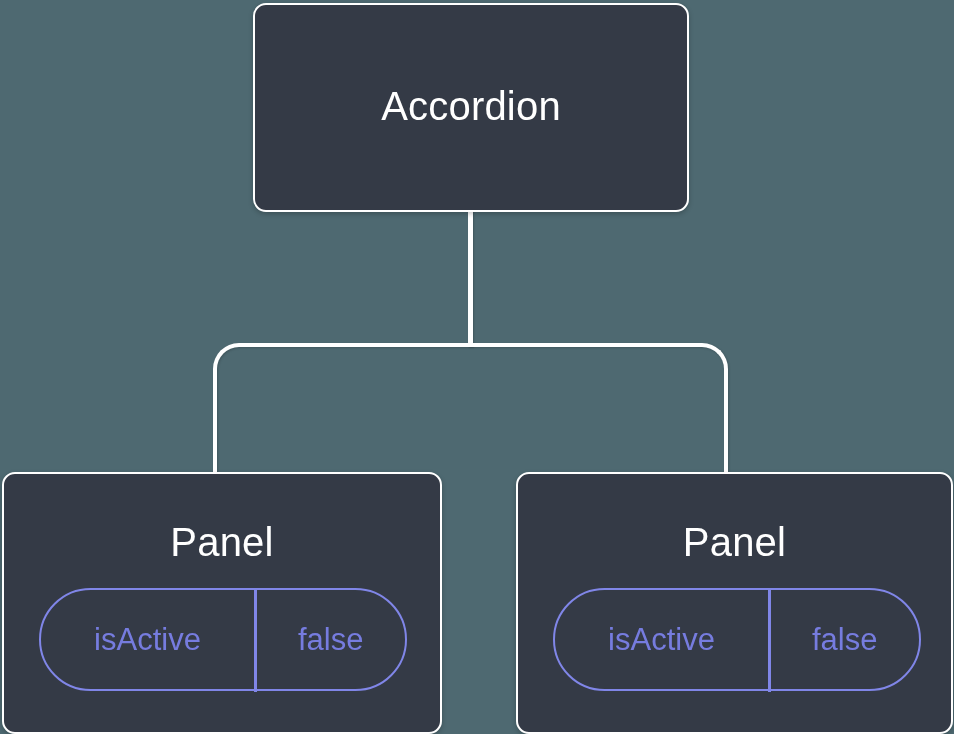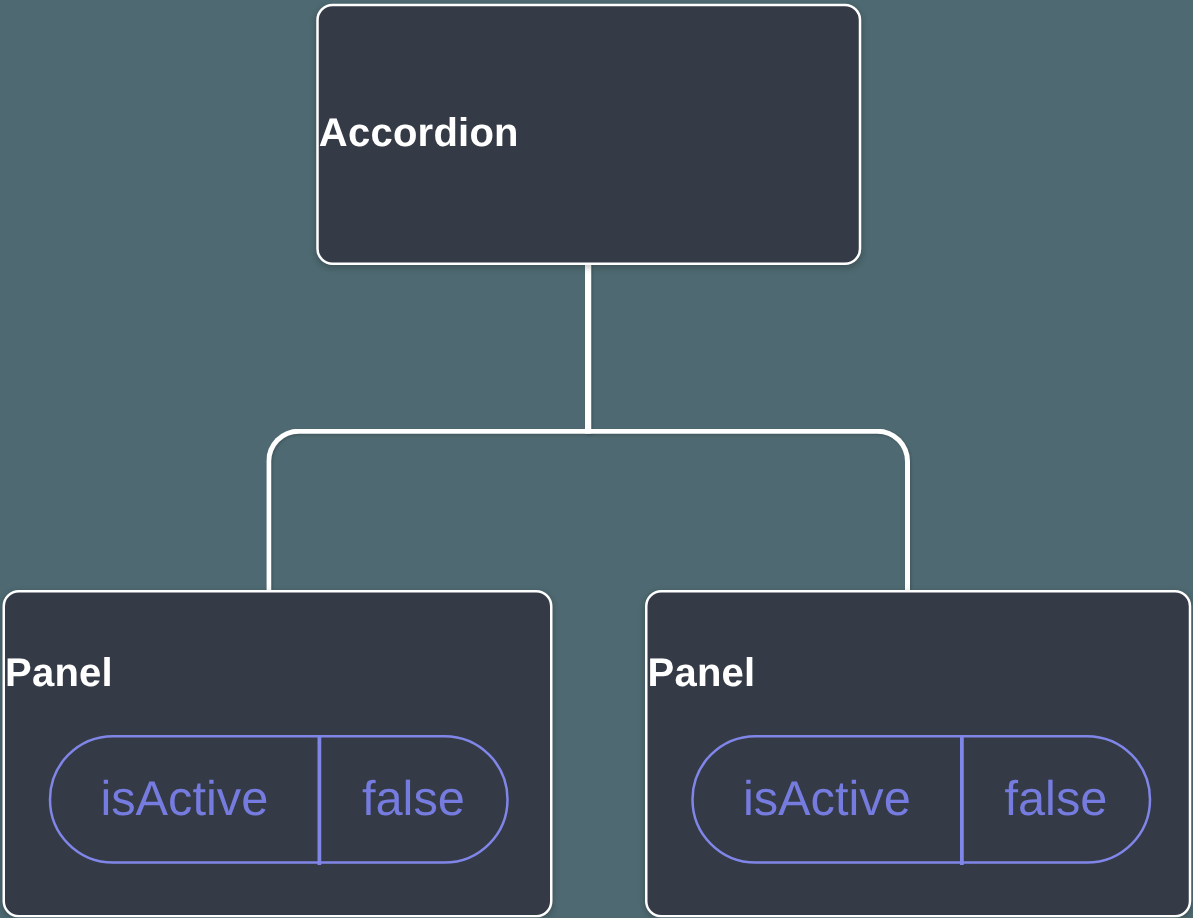--- a/index.html
+++ b/index.html
@@ -16,23 +16,24 @@
   .node {
     position: absolute;
     background: #343A46;
     border: 2.5px solid #FFFFFF;
     border-radius: 13px;
     box-shadow: 0 2px 5px rgba(0,0,0,0.22);
   }
   .node-label {
     position: absolute;
     width: 100%;
+    text-align: center;
     color: #FFFFFF;
-    font-size: 32px;
-    font-weight: 700;
+    font-size: 40px;
+    font-weight: 400;
     letter-spacing: 0.2px;
   }
 
   #accordion-node { left: 253px; top: 3px; width: 436px; height: 209px; }
   #accordion-node .node-label { top: 50%; transform: translateY(-54%); }
 
   #panel-node-left  { left: 2px;   top: 472px; width: 440px; height: 262px; }
   #panel-node-right { left: 516px; top: 472px; width: 437px; height: 262px; }
   .panel-title { top: 46px; }
 
@@ -58,21 +59,21 @@
   
   .state-pill {
     position: absolute;
     left: 35px; top: 114px;
     width: 368px; height: 103px;
     border: 2.5px solid #8086E8;
     border-radius: 52px;
     display: flex;
     align-items: stretch;
     color: #767CDF;
-    font-size: 39px;
+    font-size: 31px;
     font-weight: 400;
   }
   .state-cell {
     display: flex;
     align-items: center;
     justify-content: center;
   }
   .state-cell.key   { width: 213px; }
   .state-cell.value { flex: 1; }
   .state-divider {

